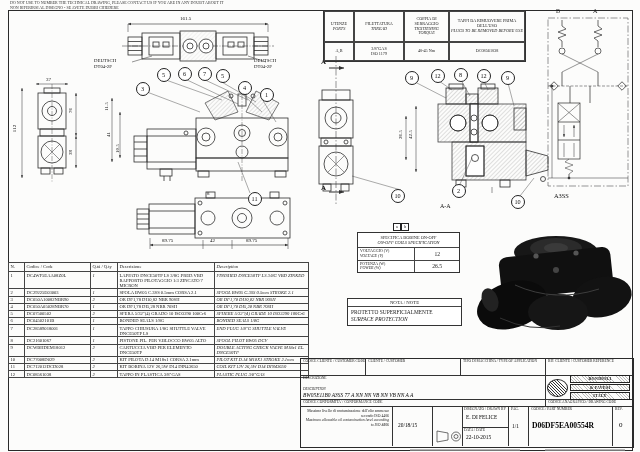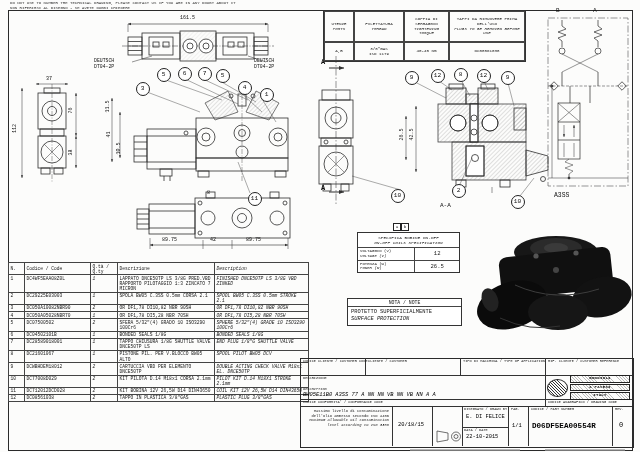--- a/index.html
+++ b/index.html
@@ -1,17 +1,17 @@
 <!DOCTYPE html>
 <html><head>
 <meta charset="utf-8">
 <style>
   html,body{margin:0;padding:0;background:#e8e8e8;}
   .sheet{position:relative;width:640px;height:452px;background:#fcfcfb;overflow:hidden;
-         font-family:Liberation Mono, monospace;color:#1a1a1a;}
+         font-family:Liberation Serif, serif;color:#1a1a1a;}
   .abs{position:absolute;}
   .frame{position:absolute;left:8px;top:10px;width:623px;height:439px;border:1.2px solid #2a2a2a;}
   .t{position:absolute;font-size:4px;line-height:1.2;color:#333;white-space:nowrap;}
   .d{position:absolute;font-size:5px;line-height:1;color:#111;white-space:nowrap;}
   .vd{transform:rotate(-90deg);transform-origin:center center;display:inline-block;}
   .lb{position:absolute;font-size:4.8px;line-height:1.15;color:#111;white-space:nowrap;}
   .big{font-size:7px;font-weight:bold;}
   .it{font-style:italic;}
   .c{text-align:center;}
   .balloon{position:absolute;width:12px;height:12px;border:0.9px solid #222;border-radius:50%;

